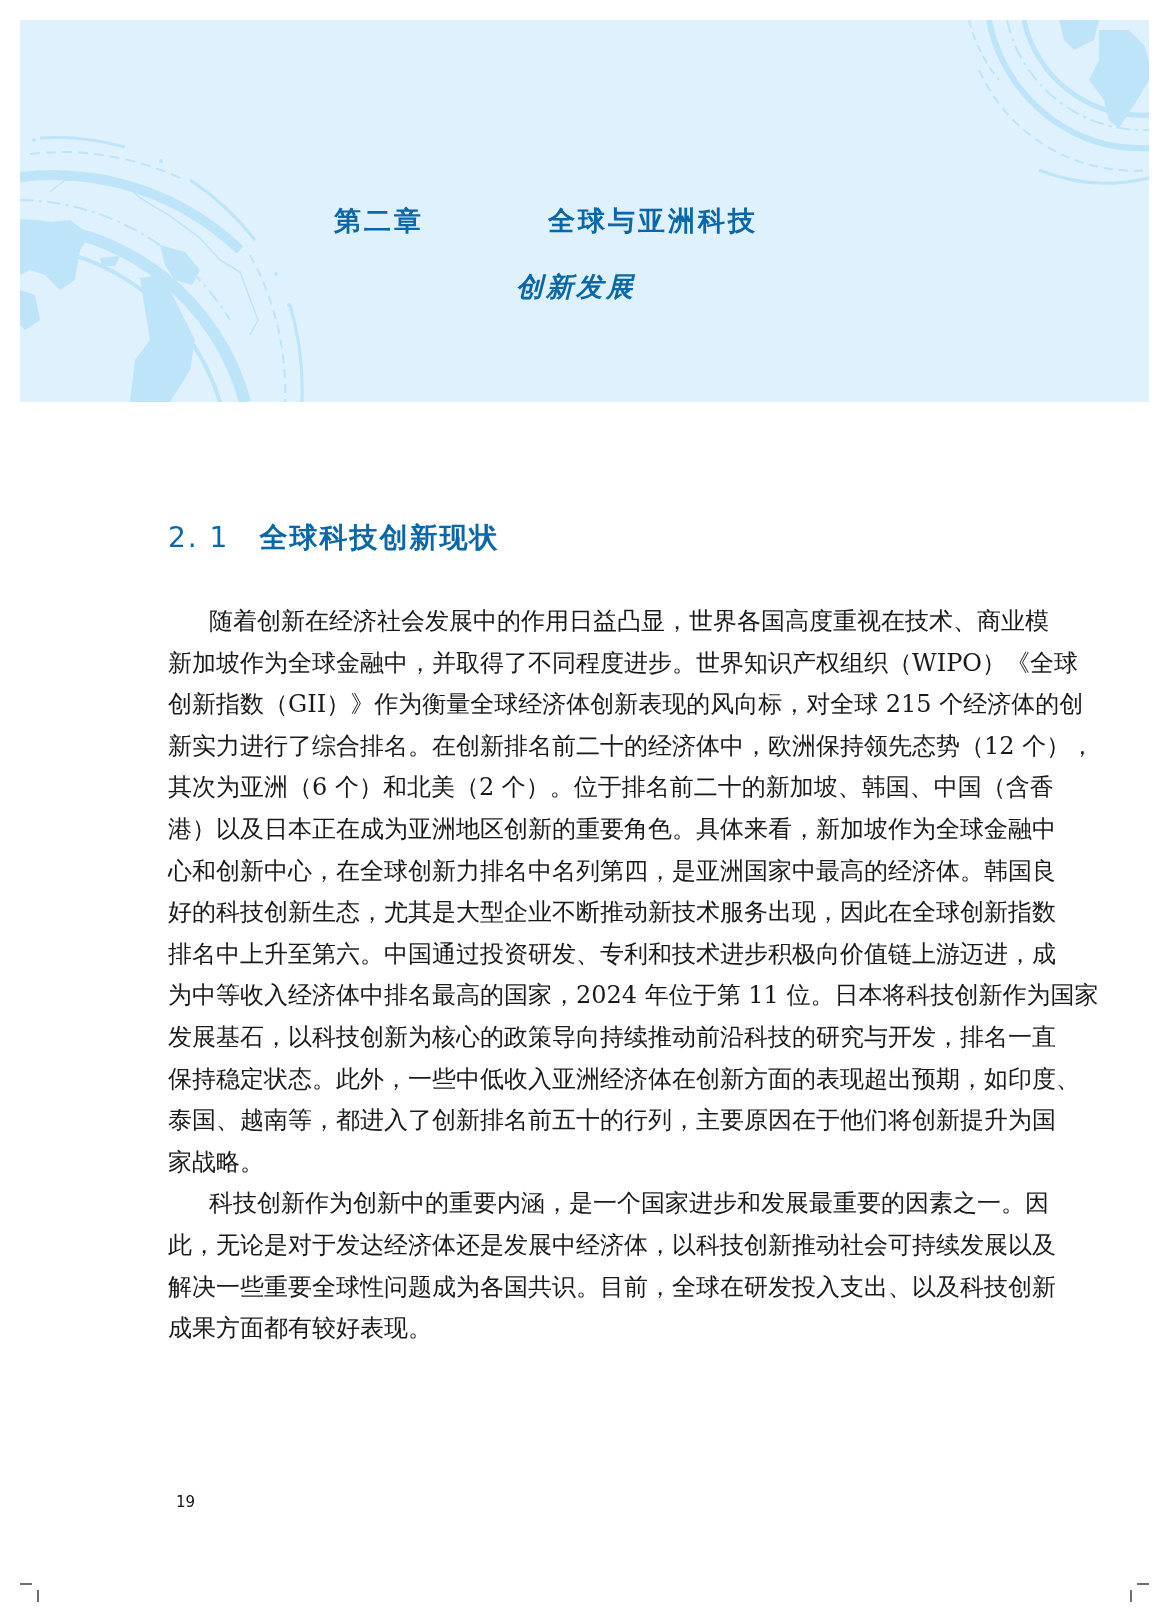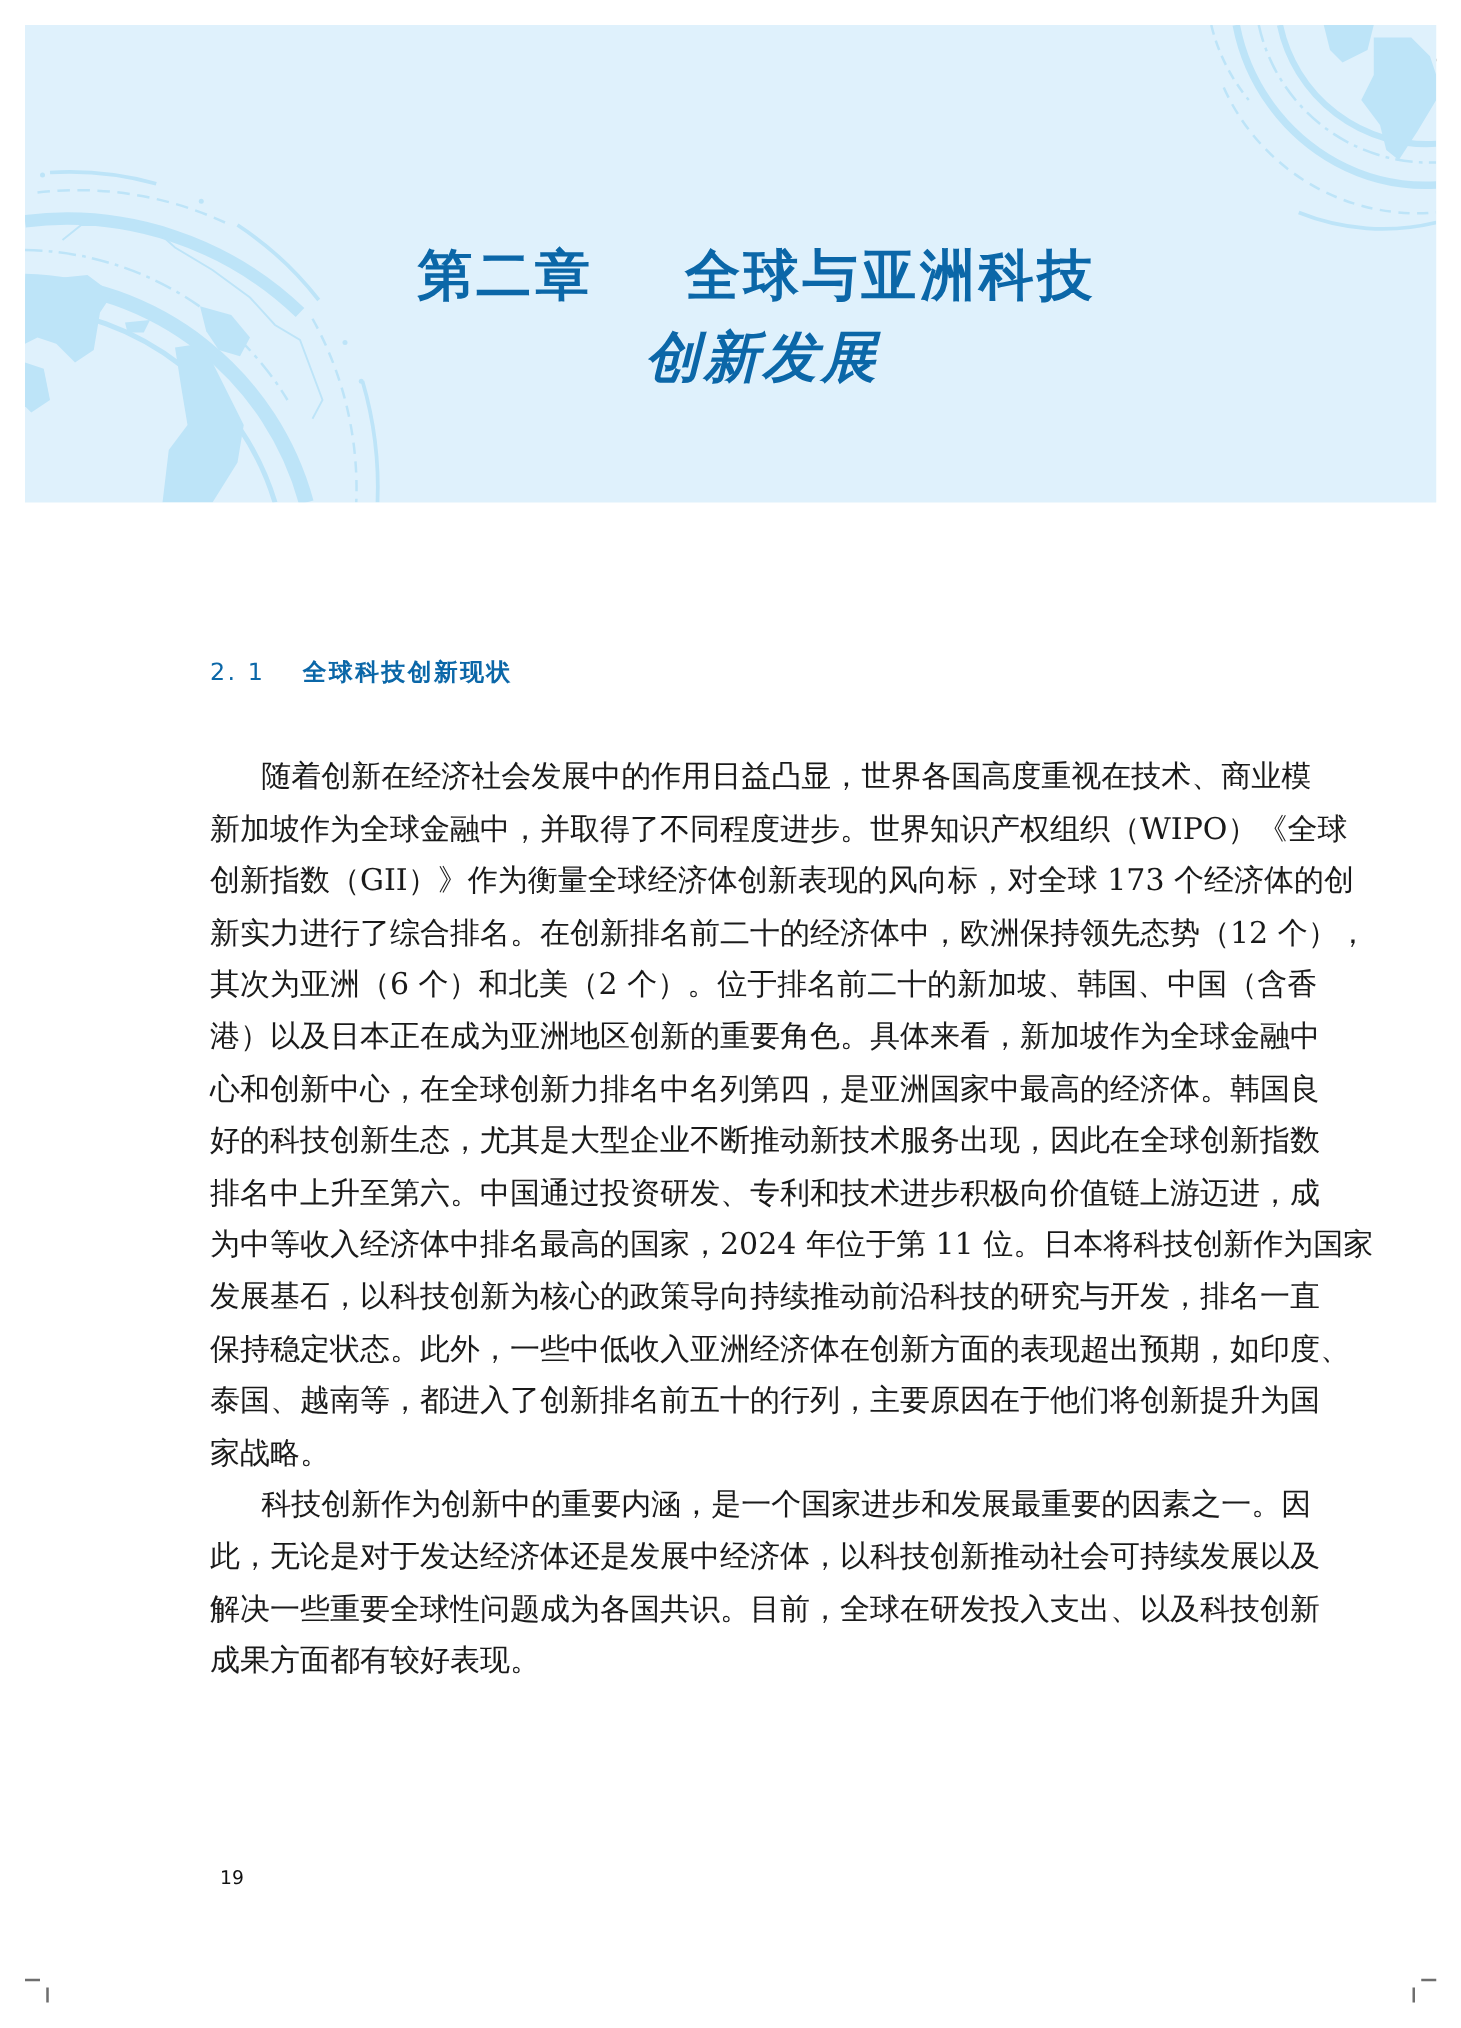--- a/index.html
+++ b/index.html
@@ -10,28 +10,28 @@
   }
   .crop { position: absolute; background: #6e6e6e; }
   .banner {
     position: absolute; left: 20px; top: 20px; width: 1129px; height: 382px;
     background: #dff1fc; overflow: hidden;
   }
   .banner svg { position: absolute; }
   .chapter-title {
     position: absolute; left: 0; top: 0; width: 100%; height: 100%;
     font-family: "DejaVu Sans", "Liberation Sans", sans-serif;
-    font-weight: bold; color: #0b67a8; font-size: 44px; line-height: 62px;
+    font-weight: bold; color: #0b67a8; font-size: 27px; line-height: 62px;
   }
   .ct-num { position: absolute; left: 314px; top: 170px; letter-spacing: 3px; }
   .ct-l1 { position: absolute; left: 496px; top: 170px; letter-spacing: 3px; margin-left: 32px; }
   .ct-l2 { position: absolute; left: 496px; top: 236px; letter-spacing: 3px; font-style: italic; }
   .section-heading {
     position: absolute; left: 168px; top: 518px; color: #0b67a8;
-    font-size: 19px; line-height: 40px; white-space: nowrap;
+    font-size: 28px; line-height: 40px; white-space: nowrap;
   }
   .section-heading .num {
     font-family: "DejaVu Sans", "Liberation Sans", sans-serif; margin-right: 30px; letter-spacing: 2px;
   }
   .section-heading .txt {
     font-family: "DejaVu Serif", "Liberation Serif", serif; font-weight: bold; letter-spacing: 2px;
   }
   .body-text {
     position: absolute; left: 168px; top: 601px; width: 832px;
     color: #1a1a1a; font-size: 24px;
@@ -111,21 +111,21 @@
 </div>
 
 <div class="section-heading">
   <span class="num">2. 1</span><span class="txt">全球科技创新现状</span>
 </div>
 
 <div class="body-text">
   <div class="paragraph">
     <div class="line indent">随着创新在经济社会发展中的作用日益凸显，世界各国高度重视在技术、商业模</div>
     <div class="line">新加坡作为全球金融中，并取得了不同程度进步。世界知识产权组织（WIPO）《全球</div>
-    <div class="line">创新指数（GII）》作为衡量全球经济体创新表现的风向标，对全球 173 个经济体的创</div>
+    <div class="line">创新指数（GII）》作为衡量全球经济体创新表现的风向标，对全球 215 个经济体的创</div>
     <div class="line">新实力进行了综合排名。在创新排名前二十的经济体中，欧洲保持领先态势（12 个），</div>
     <div class="line">其次为亚洲（6 个）和北美（2 个）。位于排名前二十的新加坡、韩国、中国（含香</div>
     <div class="line">港）以及日本正在成为亚洲地区创新的重要角色。具体来看，新加坡作为全球金融中</div>
     <div class="line">心和创新中心，在全球创新力排名中名列第四，是亚洲国家中最高的经济体。韩国良</div>
     <div class="line">好的科技创新生态，尤其是大型企业不断推动新技术服务出现，因此在全球创新指数</div>
     <div class="line">排名中上升至第六。中国通过投资研发、专利和技术进步积极向价值链上游迈进，成</div>
     <div class="line">为中等收入经济体中排名最高的国家，2024 年位于第 11 位。日本将科技创新作为国家</div>
     <div class="line">发展基石，以科技创新为核心的政策导向持续推动前沿科技的研究与开发，排名一直</div>
     <div class="line">保持稳定状态。此外，一些中低收入亚洲经济体在创新方面的表现超出预期，如印度、</div>
     <div class="line">泰国、越南等，都进入了创新排名前五十的行列，主要原因在于他们将创新提升为国</div>

